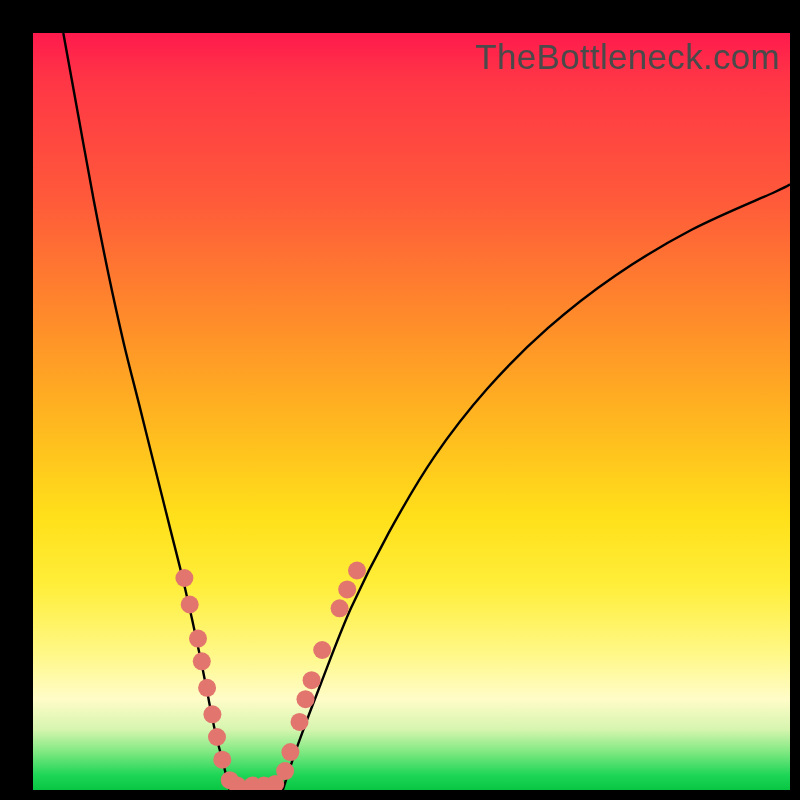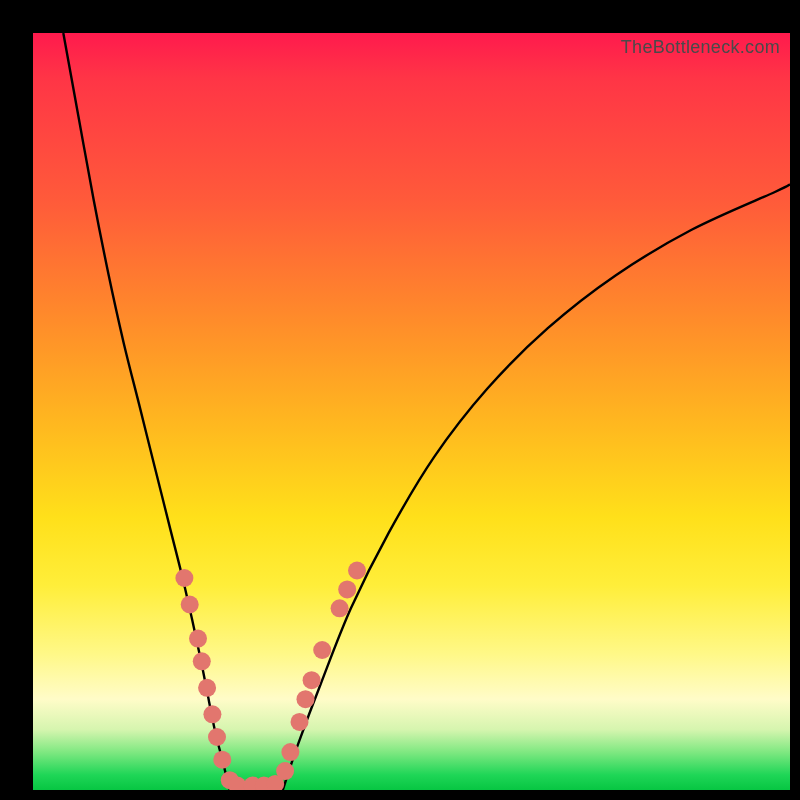--- a/index.html
+++ b/index.html
@@ -39,21 +39,21 @@
       #7fe881 95%,
       #1fd657 98%,
       #07c642 100%
     );
   }
   .watermark {
     position: absolute;
     top: 4px;
     right: 10px;
     color: #4a4a4a;
-    font-size: 18px;
+    font-size: 35px;
     font-weight: 500;
     letter-spacing: 0.3px;
     user-select: none;
   }
   svg.curves {
     position: absolute;
     left: 0;
     top: 0;
     width: 757px;
     height: 757px;

